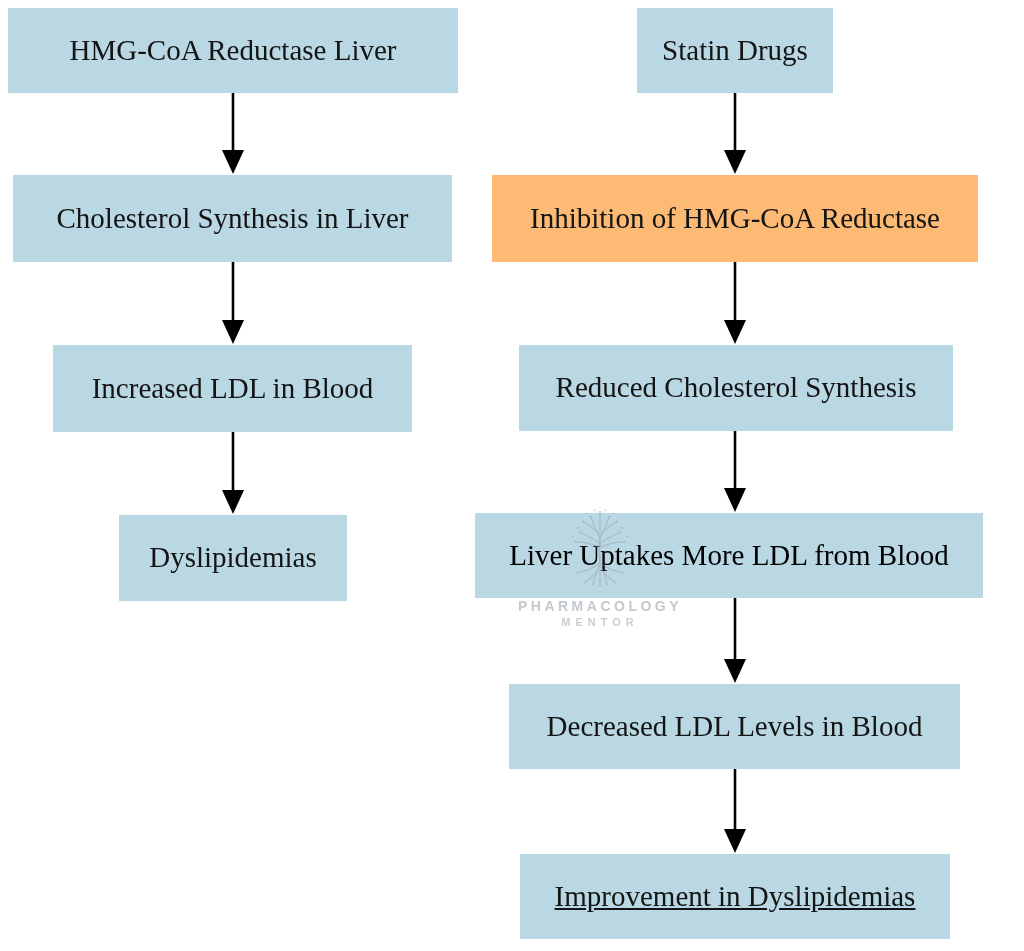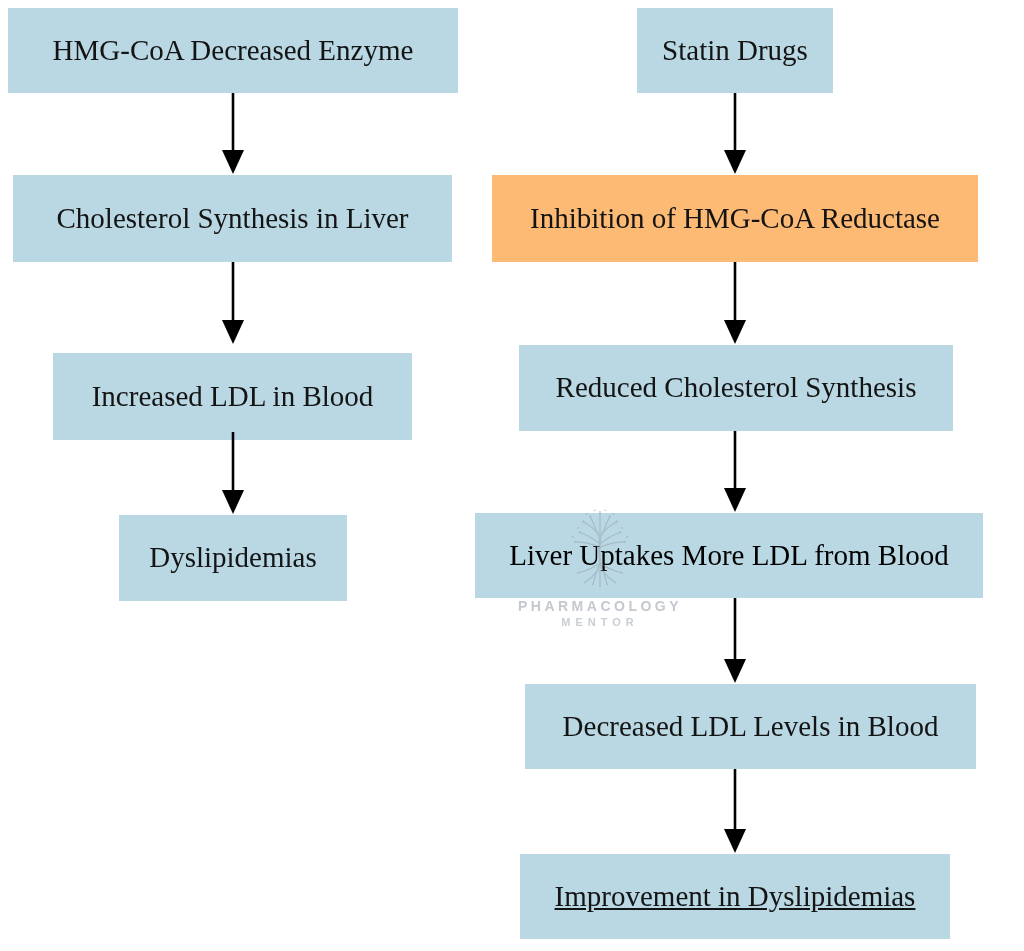--- a/index.html
+++ b/index.html
@@ -118,44 +118,44 @@
         <circle cx="50" cy="94" r="1.1"></circle>
           <circle cx="33" cy="90" r="1.1"></circle>
         <circle cx="67" cy="90" r="1.1"></circle>
       </g>
     </svg>
     <div class="wm1">PHARMACOLOGY</div>
     <div class="wm2">MENTOR</div>
   </div>
 
 <div class="node" style="left: 8px; top: 8px; width: 450px; height: 85px; background: rgb(185, 216, 227); color: rgb(20, 20, 20);">
-      <span class="lbl">HMG-CoA Decreased Enzyme</span>
+      <span class="lbl">HMG-CoA Reductase Liver</span>
     </div>
     <div class="node" style="left: 13px; top: 175px; width: 439px; height: 87px; background: rgb(185, 216, 227); color: rgb(20, 20, 20); font-family: Liberation Serif, serif;">
       <span class="lbl">Cholesterol Synthesis in Liver</span>
     </div>
-    <div class="node" style="left: 53px; top: 353px; width: 359px; height: 87px; background: rgb(185, 216, 227); color: rgb(20, 20, 20);">
+    <div class="node" style="left: 53px; top: 345px; width: 359px; height: 87px; background: rgb(185, 216, 227); color: rgb(20, 20, 20);">
       <span class="lbl">Increased LDL in Blood</span>
     </div>
     <div class="node" style="left: 119px; top: 515px; width: 228px; height: 86px; background: rgb(185, 216, 227); color: rgb(20, 20, 20);">
       <span class="lbl">Dyslipidemias</span>
     </div>
     <div class="node" style="left: 637px; top: 8px; width: 196px; height: 85px; background: rgb(185, 216, 227); color: rgb(20, 20, 20);">
       <span class="lbl">Statin Drugs</span>
     </div>
     <div class="node" style="left: 492px; top: 175px; width: 486px; height: 87px; background: #fdba74; color: rgb(20, 20, 20);">
       <span class="lbl">Inhibition of HMG-CoA Reductase</span>
     </div>
     <div class="node" style="left: 519px; top: 345px; width: 434px; height: 86px; background: rgb(185, 216, 227); color: rgb(20, 20, 20);">
       <span class="lbl">Reduced Cholesterol Synthesis</span>
     </div>
     <div class="node" style="left: 475px; top: 513px; width: 508px; height: 85px; background: rgb(185, 216, 227); color: #000000;">
       <span class="lbl">Liver Uptakes More LDL from Blood</span>
     </div>
-    <div class="node" style="left: 509px; top: 684px; width: 451px; height: 85px; background: rgb(185, 216, 227); color: rgb(20, 20, 20); margin-left: 16px;">
+    <div class="node" style="left: 509px; top: 684px; width: 451px; height: 85px; background: rgb(185, 216, 227); color: rgb(20, 20, 20);">
       <span class="lbl">Decreased LDL Levels in Blood</span>
     </div>
     <div class="node" style="left: 520px; top: 854px; width: 430px; height: 85px; background: rgb(185, 216, 227); color: rgb(20, 20, 20); text-decoration: underline;">
       <span class="lbl">Improvement in Dyslipidemias</span>
     </div>
     <svg class="arrow" width="24" height="81" style="left: 221px; top: 93px;">
       <line x1="12" y1="0" x2="12" y2="61" stroke="#000000" stroke-width="2.6"></line>
       <polygon points="1,57 23,57 12,81" fill="#000000"></polygon>
     </svg>
     <svg class="arrow" width="24" height="82" style="left: 221px; top: 262px;">

